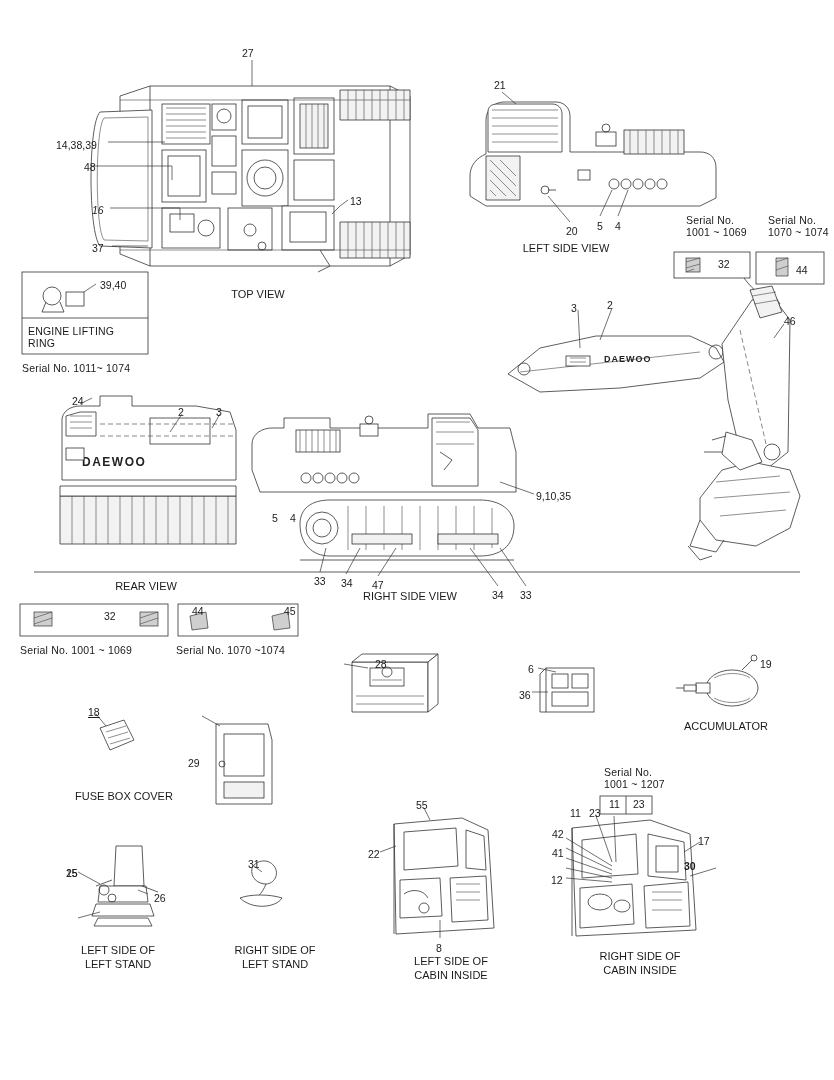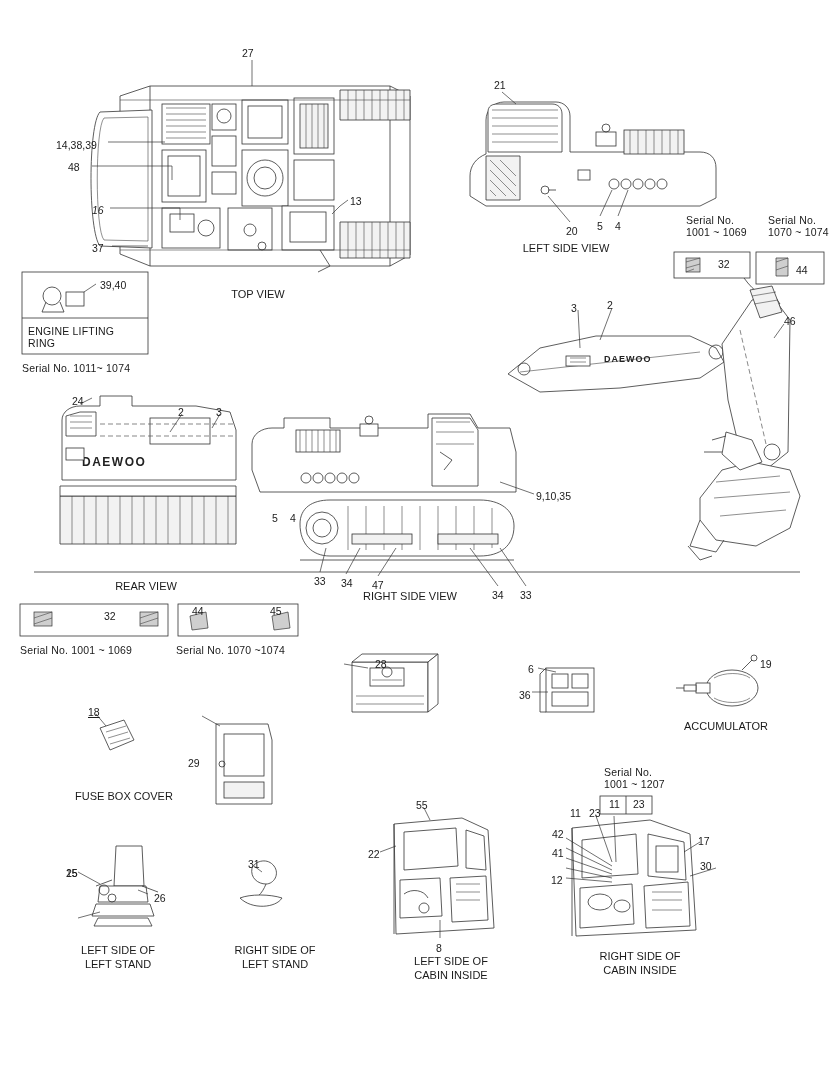--- a/index.html
+++ b/index.html
@@ -344,32 +344,32 @@
   <div class="lbl" style="left:686px;top:214px;">Serial No.
 1001 ~ 1069</div>
   <div class="num" style="left:718px;top:259px;">32</div>
   <div class="lbl" style="left:768px;top:214px;">Serial No.
 1070 ~ 1074</div>
   <div class="num" style="left:796px;top:265px;">44</div>
 
   <div class="num" style="left:104px;top:611px;">32</div>
   <div class="lbl" style="left:20px;top:644px;">Serial No. 1001 ~ 1069</div>
   <div class="num" style="left:192px;top:606px;">44</div>
-  <div class="num" style="left:270px;top:606px;">45</div>
+  <div class="num" style="left:284px;top:606px;">45</div>
   <div class="lbl" style="left:176px;top:644px;">Serial No. 1070 ~1074</div>
 
   <div class="lbl" style="left:604px;top:766px;">Serial No.
 1001 ~ 1207</div>
   <div class="num" style="left:609px;top:799px;">11</div>
   <div class="num" style="left:633px;top:799px;">23</div>
 
   <div id="callouts">
       <div class="num" style="left: 242px; top: 48px;">27</div>
       <div class="num" style="left: 56px; top: 140px;">14,38,39</div>
-      <div class="num" style="left: 68px; top: 162px;">48</div>
+      <div class="num" style="left: 84px; top: 162px;">48</div>
       <div class="num" style="left: 92px; top: 205px; font-style: italic;">16</div>
       <div class="num" style="left: 92px; top: 243px;">37</div>
       <div class="num" style="left: 350px; top: 196px;">13</div>
       <div class="num" style="left: 494px; top: 80px;">21</div>
       <div class="num" style="left: 566px; top: 226px;">20</div>
       <div class="num" style="left: 597px; top: 221px;">5</div>
       <div class="num" style="left: 615px; top: 221px;">4</div>
       <div class="num" style="left: 100px; top: 280px;">39,40</div>
       <div class="num" style="left: 571px; top: 303px;">3</div>
       <div class="num" style="left: 607px; top: 300px;">2</div>
@@ -393,20 +393,20 @@
       <div class="num" style="left: 188px; top: 710px; margin-top: 48px;">29</div>
       <div class="num" style="left: 416px; top: 800px;">55</div>
       <div class="num" style="left: 368px; top: 849px;">22</div>
       <div class="num" style="left: 436px; top: 943px;">8</div>
       <div class="num" style="left: 570px; top: 808px;">11</div>
       <div class="num" style="left: 589px; top: 808px;">23</div>
       <div class="num" style="left: 552px; top: 829px;">42</div>
       <div class="num" style="left: 552px; top: 848px;">41</div>
       <div class="num" style="left: 551px; top: 875px;">12</div>
       <div class="num" style="left: 698px; top: 836px;">17</div>
-      <div class="num" style="left: 700px; top: 861px;">30</div>
+      <div class="num" style="left: 684px; top: 861px; font-weight: bold;">30</div>
       <div class="num" style="left: 66px; top: 868px;">25</div>
       <div class="num" style="left: 154px; top: 893px;">26</div>
       <div class="num" style="left: 66px; top: 868px;">15</div>
       <div class="num" style="left: 248px; top: 859px;">31</div>
     </div>
 
 </div>
 
 </body></html>

